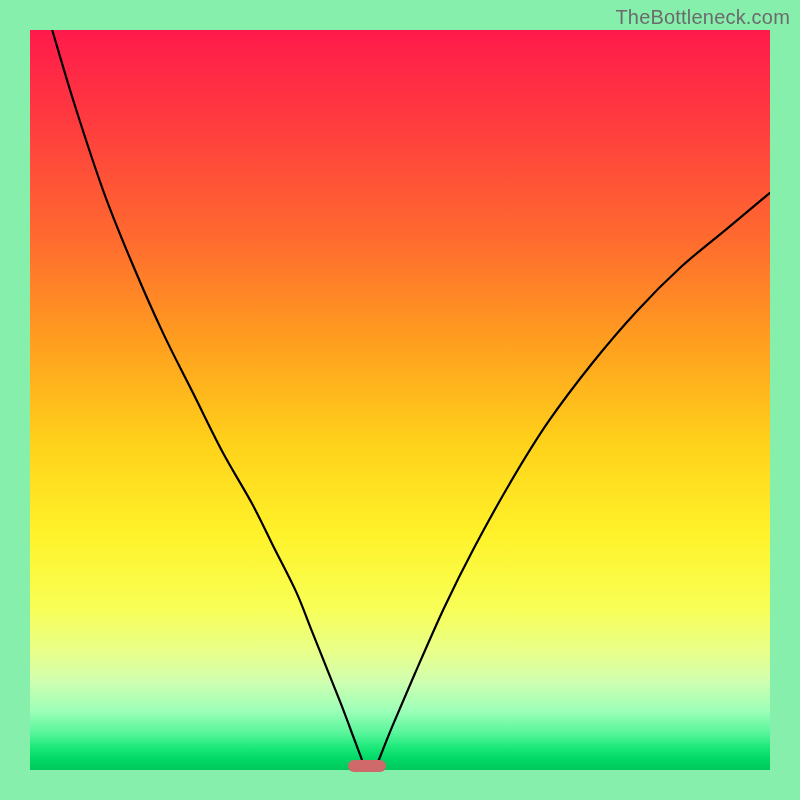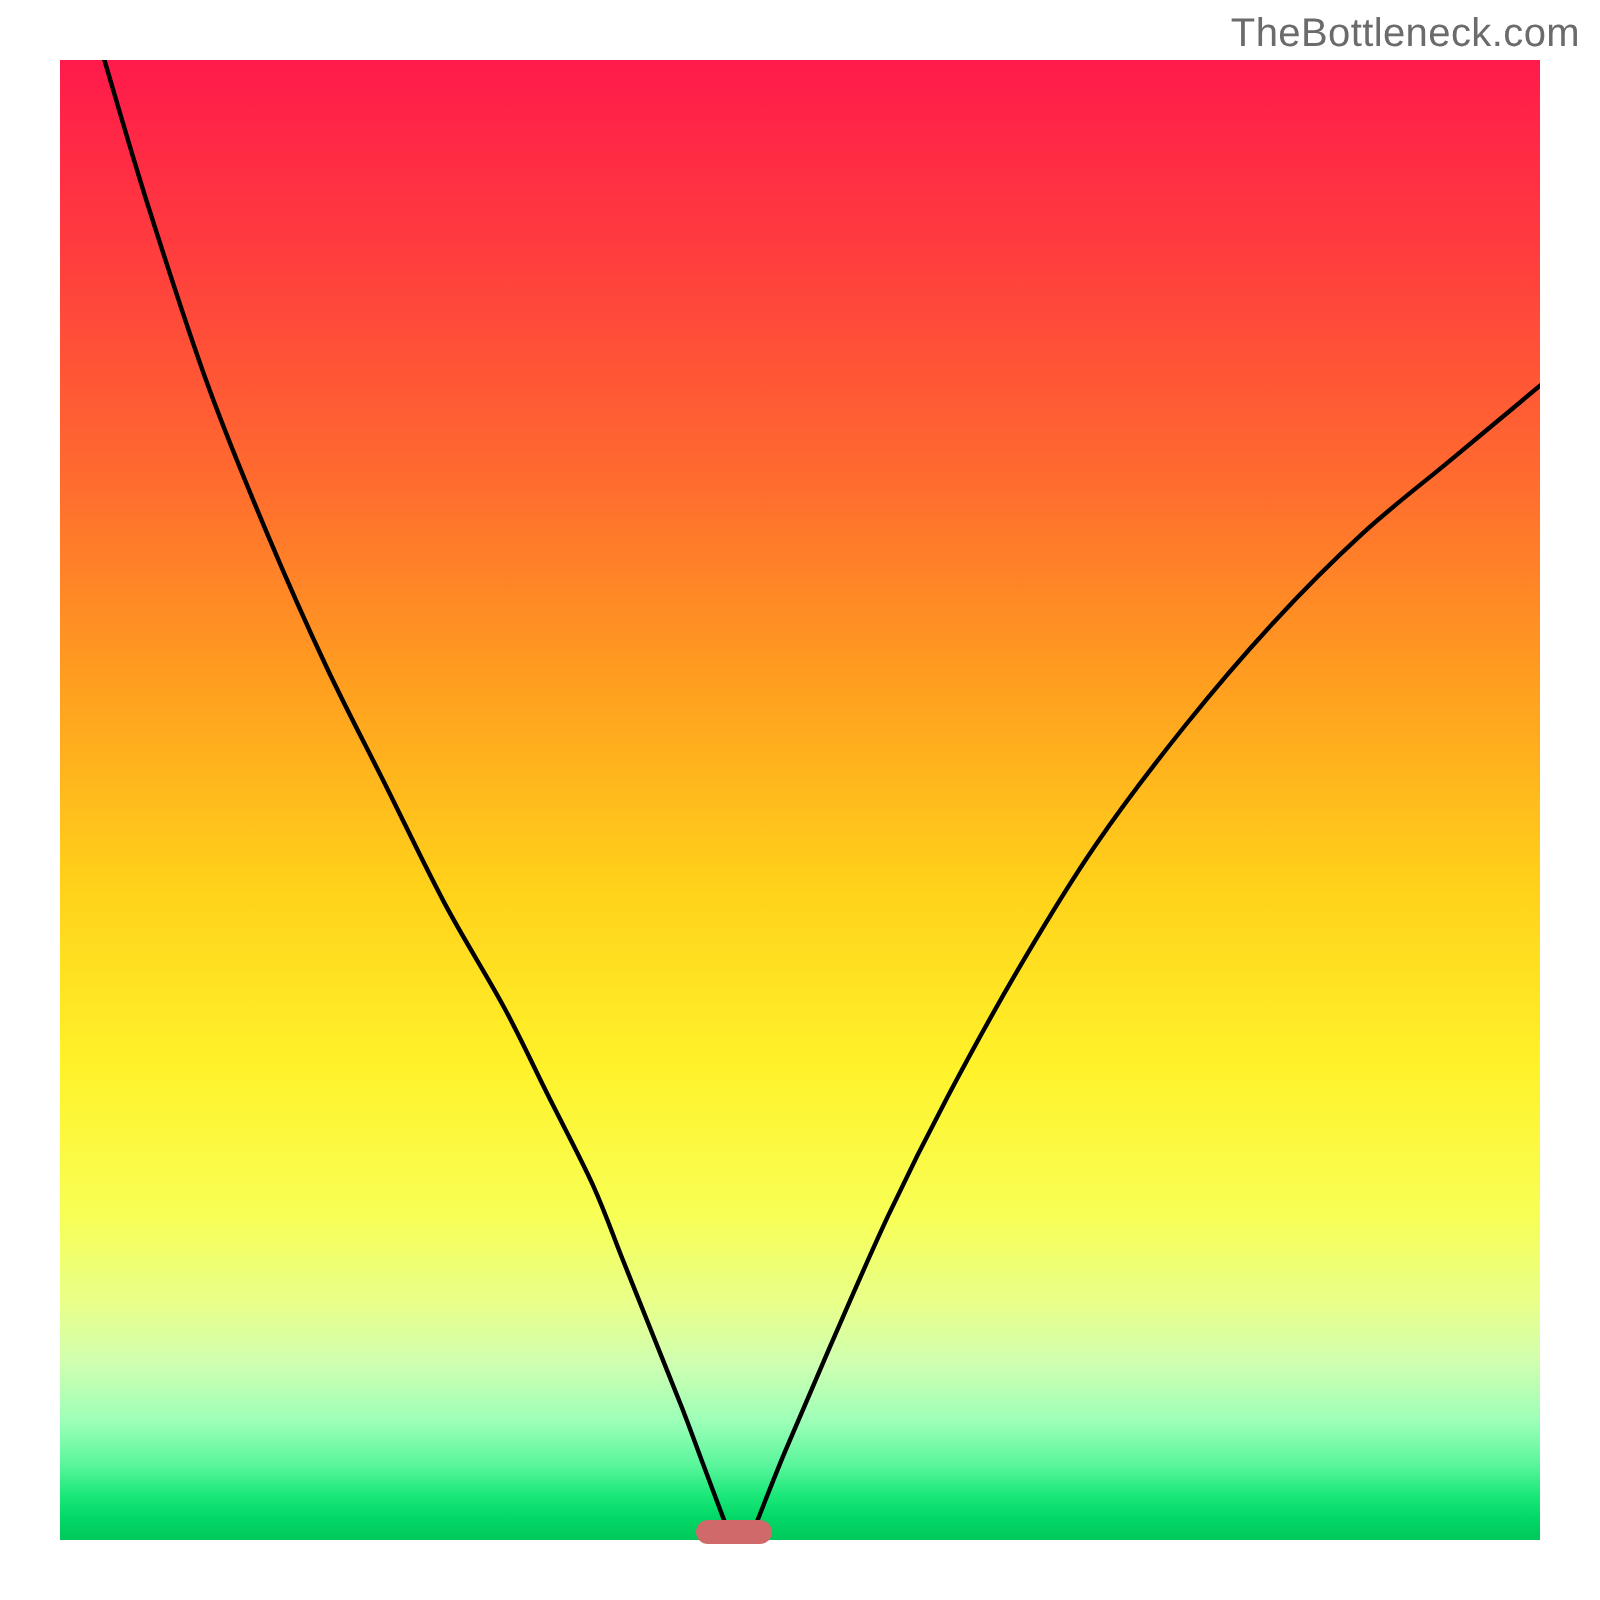--- a/index.html
+++ b/index.html
@@ -8,21 +8,21 @@
     width: 800px;
     height: 800px;
     overflow: hidden;
     background: #000;
     font-family: Arial, Helvetica, sans-serif;
   }
   .frame {
     position: relative;
     width: 800px;
     height: 800px;
-    background: #ffffff;
+    background: #86efac;
   }
   .plot {
     position: absolute;
     left: 30px;
     top: 30px;
     width: 740px;
     height: 740px;
   }
   .gradient {
     position: absolute;

